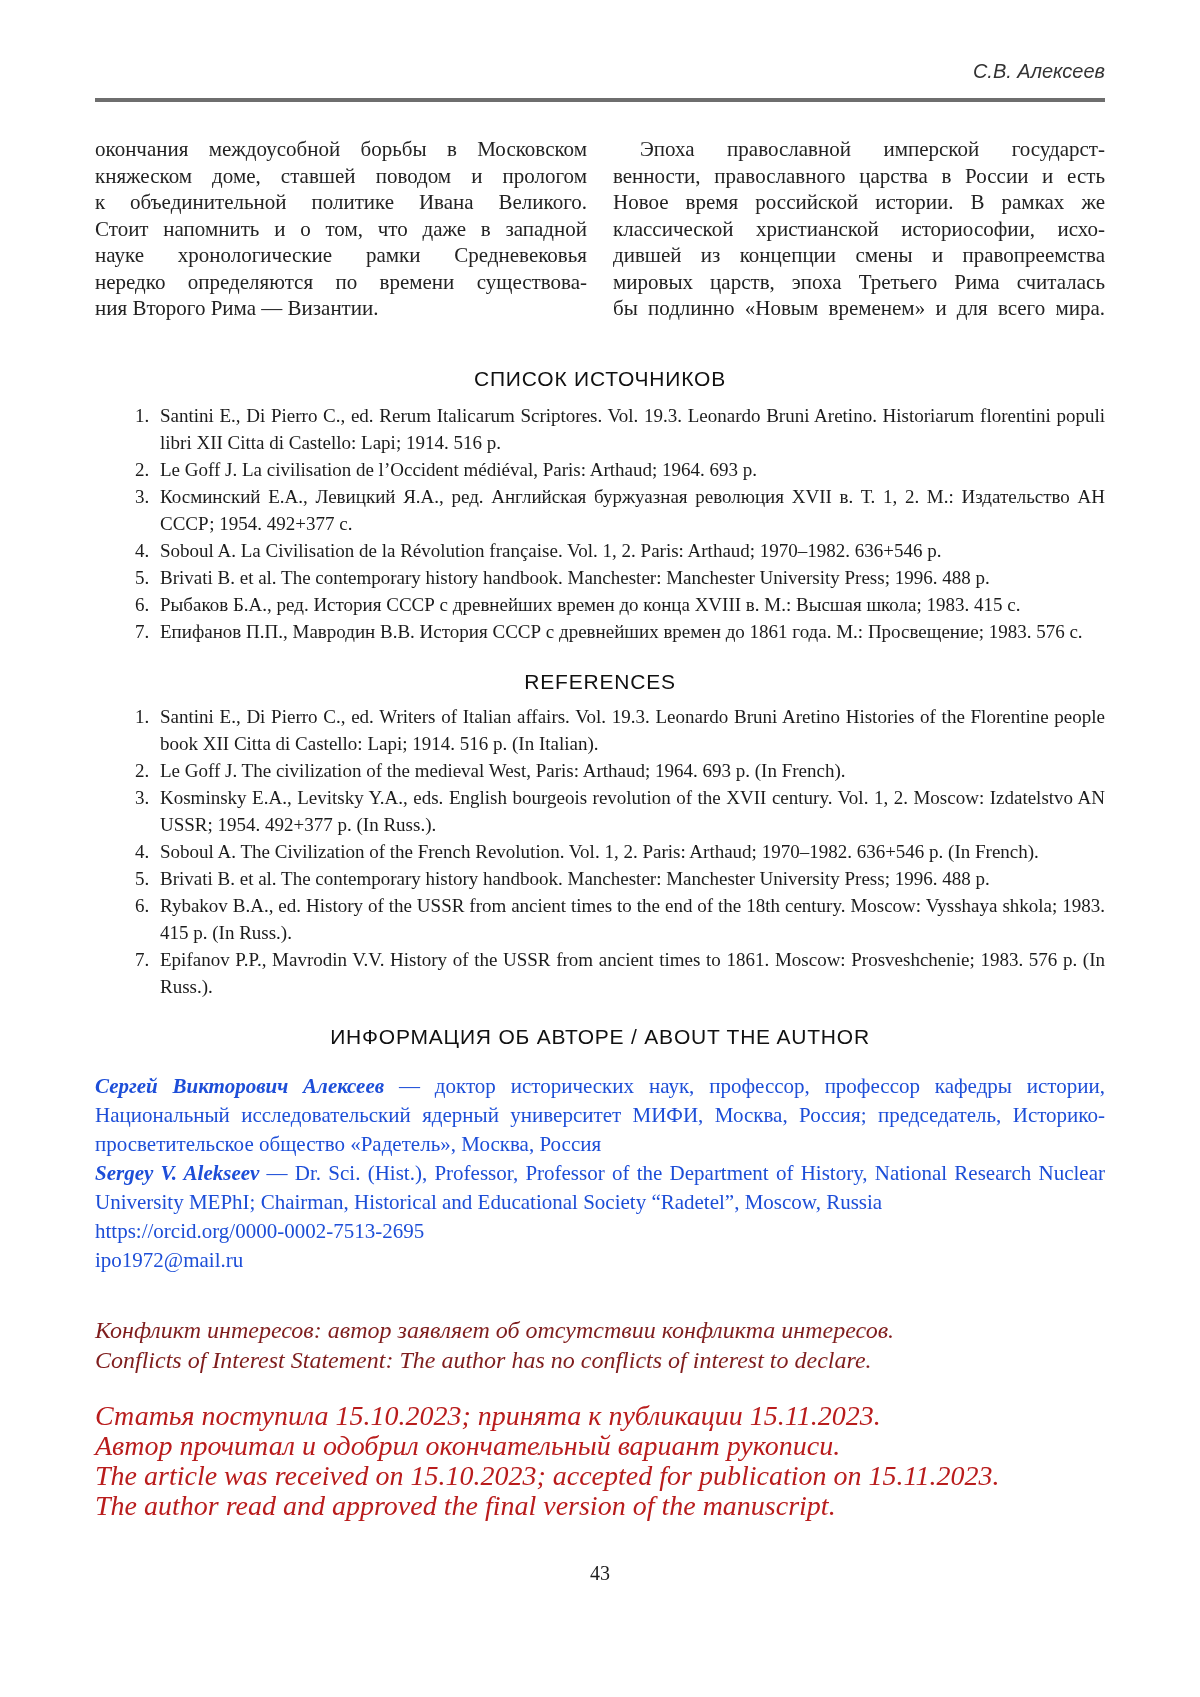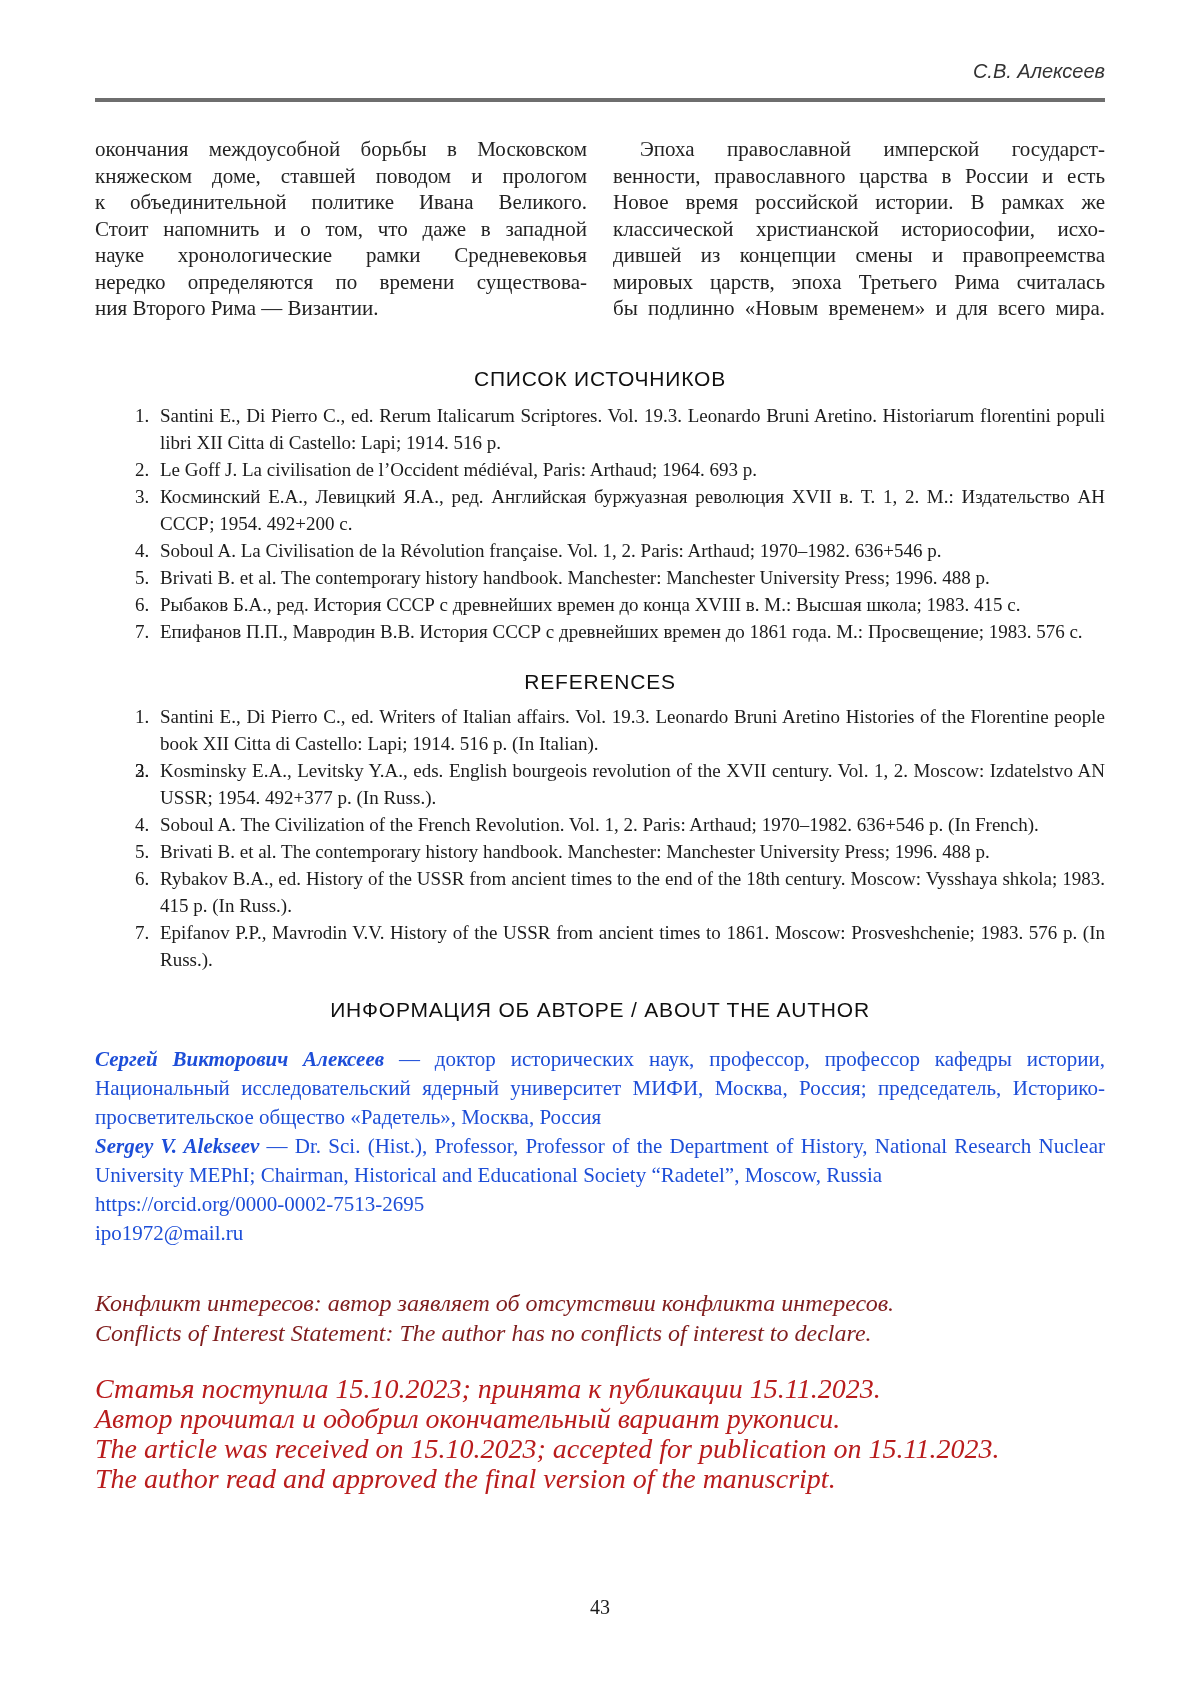--- a/index.html
+++ b/index.html
@@ -78,21 +78,21 @@
   .about-para { text-align: justify; }
   .author-name { font-weight: bold; font-style: italic; }
   .plain-line { text-align: left; }
 
   .conflict-block { margin-top: 40px; font-size: 24px; line-height: 30px; font-style: italic; color: #7f1d1d; }
   .dates-block { margin-top: 26px; font-size: 28px; line-height: 30px; font-style: italic; color: #b91c1c; }
 
   .page-number {
     position: absolute;
     left: 0; right: 0;
-    top: 1596px;
+    top: 1562px;
     text-align: center;
     font-size: 20px;
     color: #1c1c1c;
   }
 </style>
 </head>
 <body>
 
 <div class="page">
 
@@ -117,31 +117,31 @@
       <div class="jline">дившей из концепции смены и правопреемства</div>
       <div class="jline">мировых царств, эпоха Третьего Рима считалась</div>
       <div class="jline">бы подлинно «Новым временем» и для всего мира.</div>
     </div>
   </div>
 
   <div class="section-heading">СПИСОК ИСТОЧНИКОВ</div>
   <div class="ref-list">
     <div class="ref-item"><span class="ref-num">1.</span><span>Santini E., Di Pierro C., ed. Rerum Italicarum Scriptores. Vol. 19.3. Leonardo Bruni Aretino. Historiarum florentini populi libri XII Citta di Castello: Lapi; 1914. 516 p.</span></div>
     <div class="ref-item"><span class="ref-num">2.</span><span>Le Goff J. La civilisation de l’Occident médiéval, Paris: Arthaud; 1964. 693 p.</span></div>
-    <div class="ref-item"><span class="ref-num">3.</span><span>Косминский Е.А., Левицкий Я.А., ред. Английская буржуазная революция XVII в. Т. 1, 2. М.: Издательство АН СССР; 1954. 492+200 с.</span></div>
+    <div class="ref-item"><span class="ref-num">3.</span><span>Косминский Е.А., Левицкий Я.А., ред. Английская буржуазная революция XVII в. Т. 1, 2. М.: Издательство АН СССР; 1954. 492+377 с.</span></div>
     <div class="ref-item"><span class="ref-num">4.</span><span>Soboul A. La Civilisation de la Révolution française. Vol. 1, 2. Paris: Arthaud; 1970–1982. 636+546 p.</span></div>
     <div class="ref-item"><span class="ref-num">5.</span><span>Brivati B. et al. The contemporary history handbook. Manchester: Manchester University Press; 1996. 488 p.</span></div>
     <div class="ref-item"><span class="ref-num">6.</span><span>Рыбаков Б.А., ред. История СССР с древнейших времен до конца XVIII в. М.: Высшая школа; 1983. 415 с.</span></div>
     <div class="ref-item"><span class="ref-num">7.</span><span>Епифанов П.П., Мавродин В.В. История СССР с древнейших времен до 1861 года. М.: Просвещение; 1983. 576 с.</span></div>
   </div>
 
   <div class="section-heading tight">REFERENCES</div>
   <div class="ref-list en">
     <div class="ref-item"><span class="ref-num">1.</span><span>Santini E., Di Pierro C., ed. Writers of Italian affairs. Vol. 19.3. Leonardo Bruni Aretino Histories of the Florentine people book XII Citta di Castello: Lapi; 1914. 516 p. (In Italian).</span></div>
-    <div class="ref-item"><span class="ref-num">2.</span></div>
+    <div class="ref-item"><span class="ref-num">2.</span><span>Le Goff J. The civilization of the medieval West, Paris: Arthaud; 1964. 693 p. (In French).</span></div>
     <div class="ref-item"><span class="ref-num">3.</span><span>Kosminsky E.A., Levitsky Y.A., eds. English bourgeois revolution of the XVII century. Vol. 1, 2. Moscow: Izdatelstvo AN USSR; 1954. 492+377 p. (In Russ.).</span></div>
     <div class="ref-item"><span class="ref-num">4.</span><span>Soboul A. The Civilization of the French Revolution. Vol. 1, 2. Paris: Arthaud; 1970–1982. 636+546 p. (In French).</span></div>
     <div class="ref-item"><span class="ref-num">5.</span><span>Brivati B. et al. The contemporary history handbook. Manchester: Manchester University Press; 1996. 488 p.</span></div>
     <div class="ref-item"><span class="ref-num">6.</span><span>Rybakov B.A., ed. History of the USSR from ancient times to the end of the 18th century. Moscow: Vysshaya shkola; 1983. 415 p. (In Russ.).</span></div>
     <div class="ref-item"><span class="ref-num">7.</span><span>Epifanov P.P., Mavrodin V.V. History of the USSR from ancient times to 1861. Moscow: Prosveshchenie; 1983. 576 p. (In Russ.).</span></div>
   </div>
 
   <div class="section-heading tight">ИНФОРМАЦИЯ ОБ АВТОРЕ / ABOUT THE AUTHOR</div>
   <div class="about-block">
     <div class="about-para"><span class="author-name">Сергей Викторович Алексеев</span><span> — доктор исторических наук, профессор, профессор кафедры истории, Национальный исследовательский ядерный университет МИФИ, Москва, Россия; председатель, Историко-просветительское общество «Радетель», Москва, Россия</span></div>

